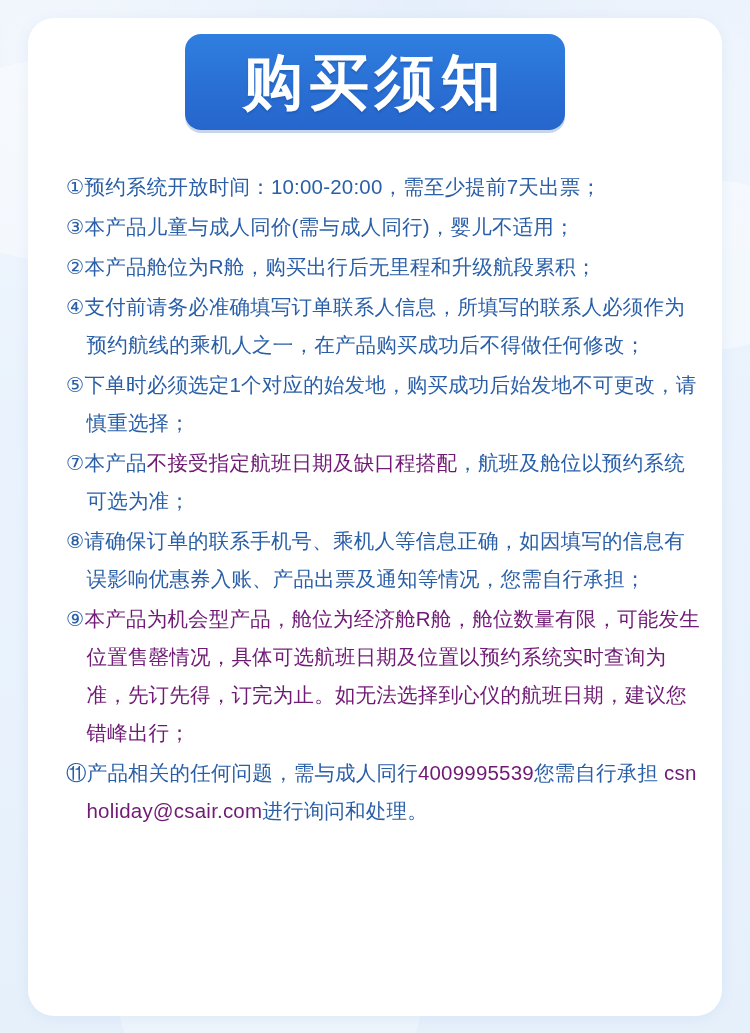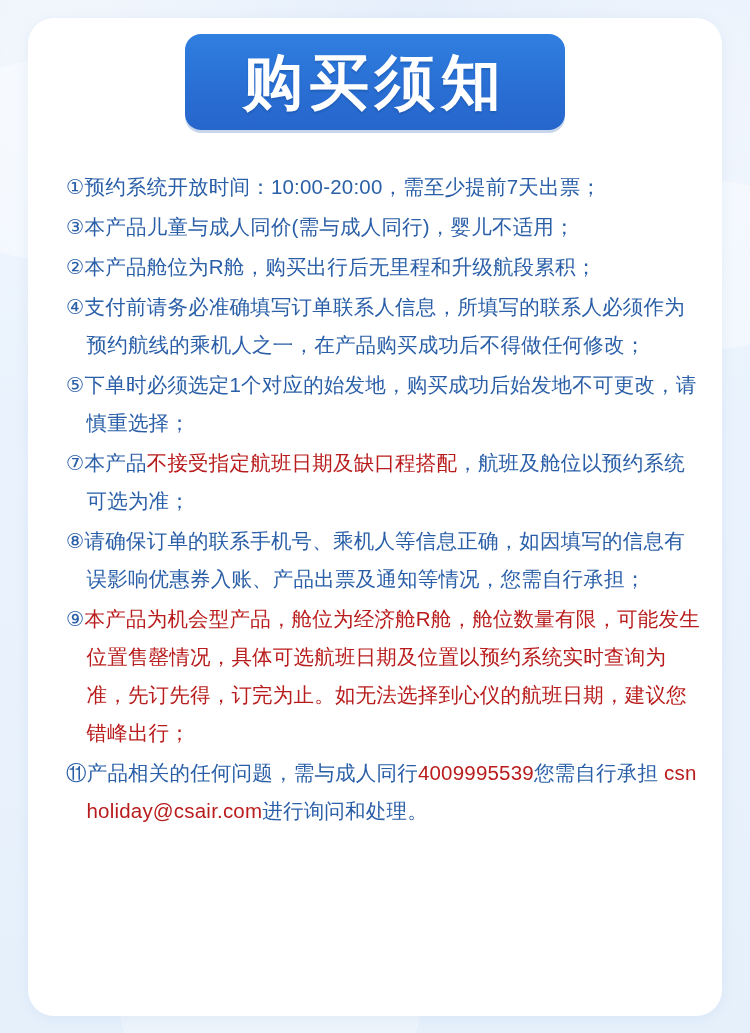--- a/index.html
+++ b/index.html
@@ -89,21 +89,21 @@
     text-indent: -1.0em;
     padding-left: 1.0em;
     margin: 0 0 2px 0;
     letter-spacing: 0.2px;
     word-break: break-all;
   }
   .rule .num {
     color: #2a5fa8;
   }
   .hl {
-    color: #b91c1c;
+    color: #701a75;
   }
 </style>
 </head>
 <body>
 
 <div class="page">
   <div class="blob b1"></div>
   <div class="blob b2"></div>
   <div class="blob b3"></div>
 

